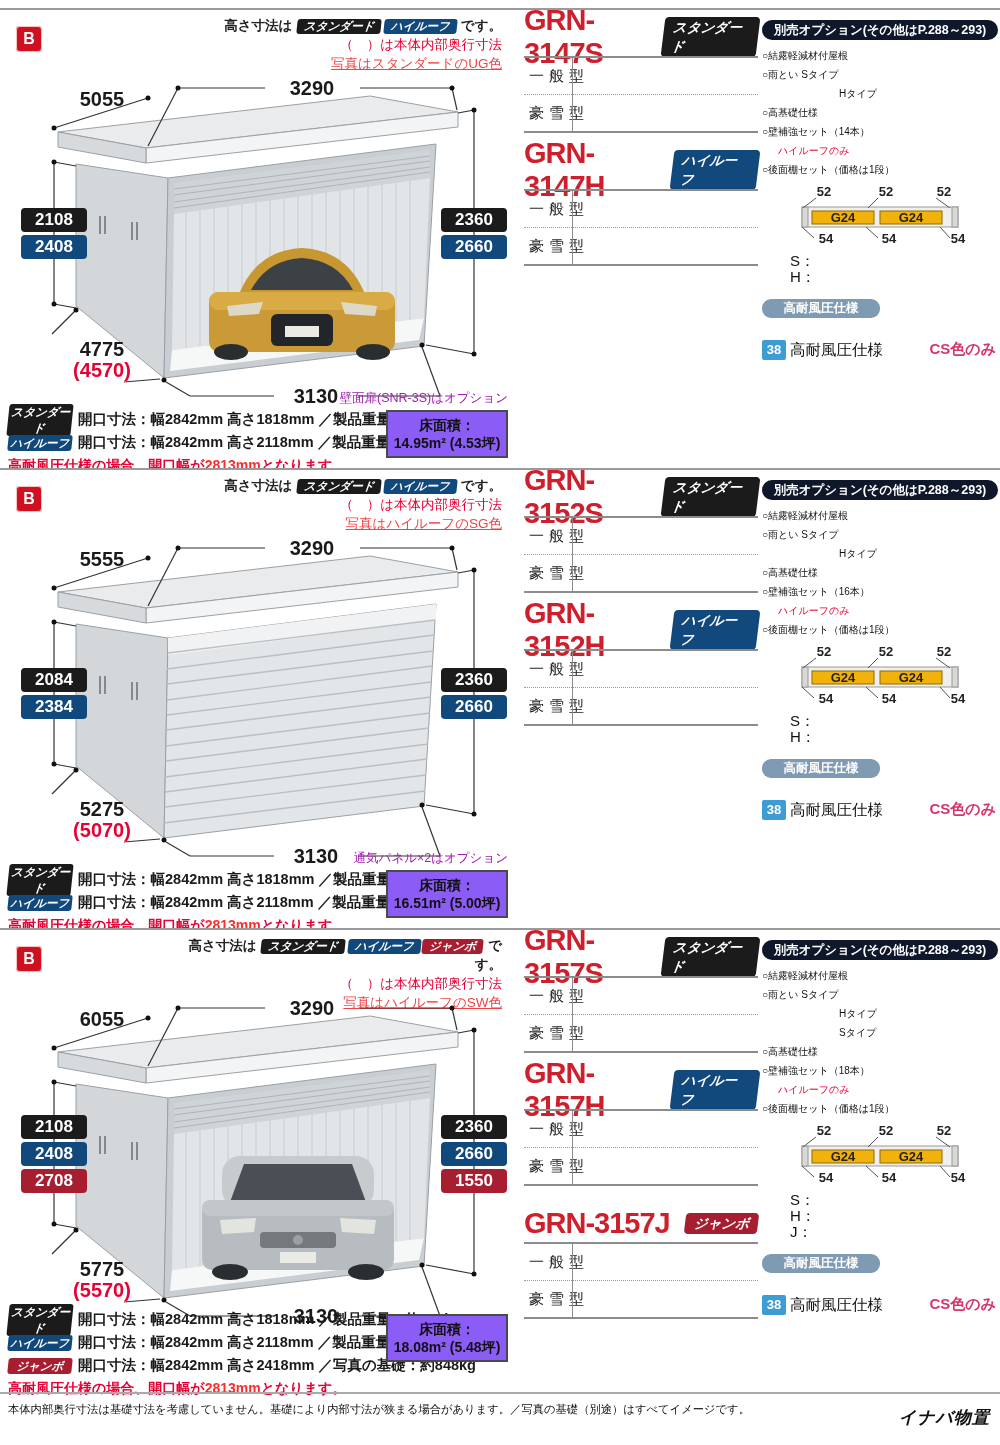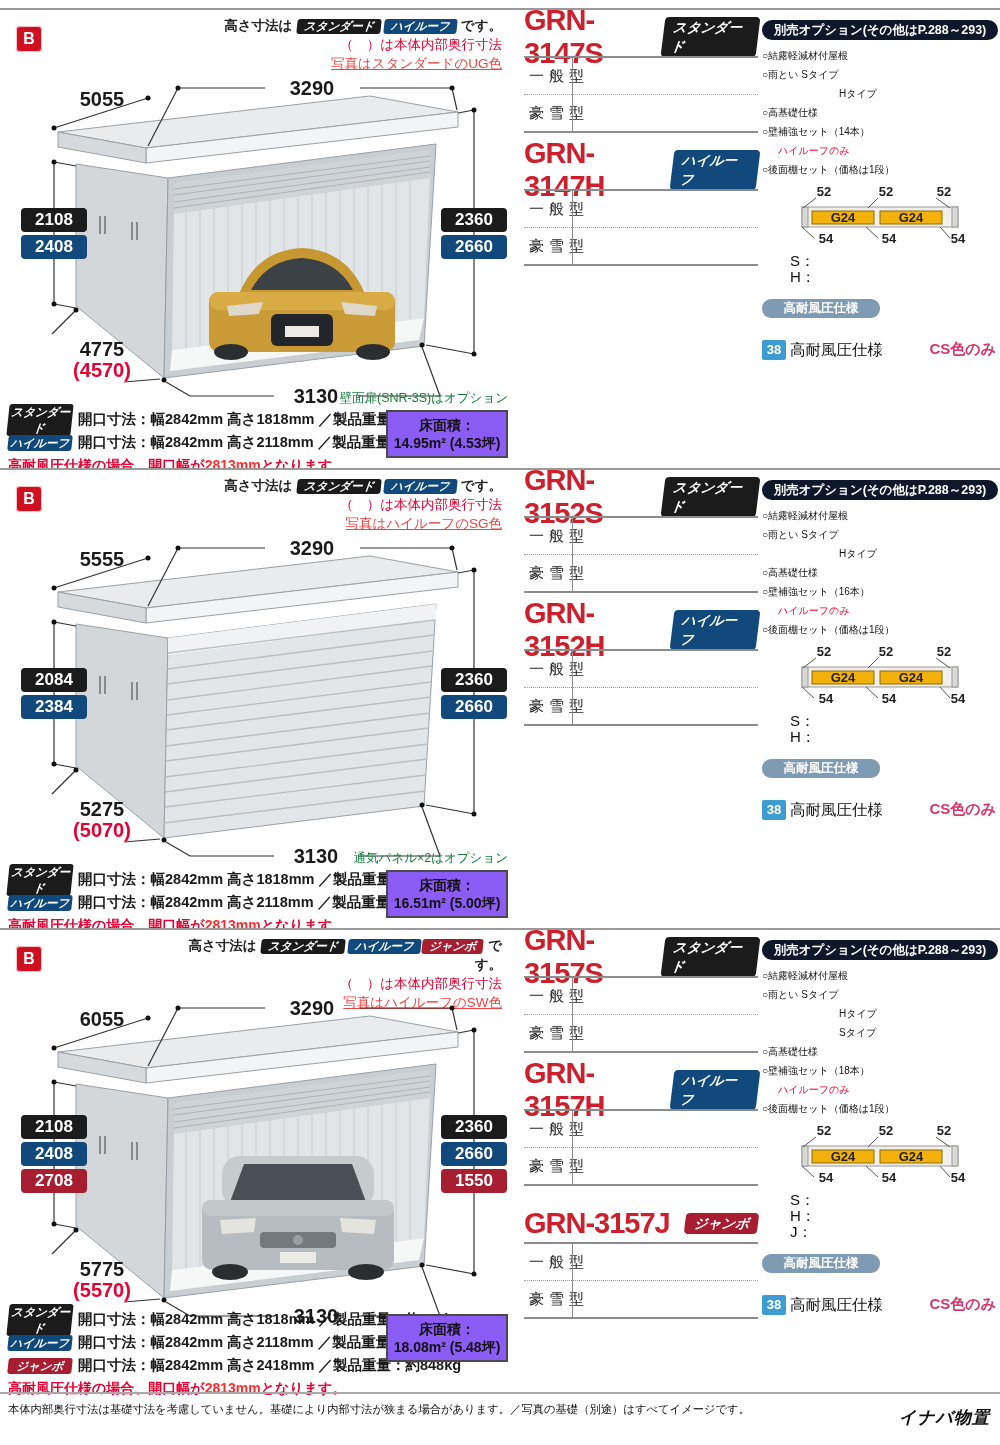--- a/index.html
+++ b/index.html
@@ -47,21 +47,21 @@
   .shelf{margin:4px 0 0 26px;width:190px;height:66px;}
   .shelf text{font-family:"Liberation Sans","DejaVu Sans",sans-serif;font-weight:bold;font-size:13px;fill:#222;}
   .prices{margin-left:28px;font-size:15px;line-height:16px;color:#111;}
   .wind-badge{margin-top:14px;width:118px;height:19px;border-radius:9px;background:#7f9ab3;color:#fff;font-size:12.5px;line-height:19px;text-align:center;font-weight:bold;}
   .wind-row{margin-top:22px;display:flex;align-items:flex-start;}
   .wind-icon{width:24px;height:20px;background:#3d9cd2;border-radius:2px;color:#fff;font-weight:bold;font-size:13px;text-align:center;line-height:20px;flex:none;}
   .wind-label{font-size:15.5px;margin-left:4px;color:#111;}
   .wind-note{margin-left:auto;color:#d6356b;font-weight:bold;font-size:15px;padding-right:2px;}
   
   .spec{position:absolute;left:8px;width:500px;}
-  .spec-note{font-size:12.5px;color:#15803d;text-align:right;height:16px;padding-right:0;}
+  .spec-note{font-size:12.5px;color:#a21caf;text-align:right;height:16px;padding-right:0;}
   .spec-row{display:flex;align-items:center;margin-top:4px;height:19px;}
   .sbadge{flex:none;width:64px;text-align:center;color:#fff;font-weight:bold;font-style:italic;font-size:11.5px;line-height:16px;border-radius:3px;margin-right:6px;transform:skewX(-6deg);}
   .spec-text{font-size:14.5px;font-weight:bold;color:#1a1a1a;white-space:nowrap;}
   .spec-red{margin-top:5px;font-size:14px;font-weight:bold;color:#e60033;}
   .spec-red .val{color:#ff2a2a;}
   .floor-box{position:absolute;right:0;border:2px solid #4a4a4a;background:#8b5cf6;width:118px;text-align:center;font-weight:bold;font-size:14px;color:#111;padding:4px 0;line-height:18px;}
   
   #footer{position:absolute;left:0;top:1392px;width:1000px;height:53px;border-top:2px solid #aaa;}
   .foot-text{position:absolute;left:8px;top:7px;width:880px;font-size:11.3px;line-height:17px;color:#111;}
   .brand{position:absolute;right:10px;top:12px;font-size:17px;font-weight:bold;color:#111;letter-spacing:1px;font-style:italic;}
@@ -631,21 +631,21 @@
     <div class="spec-row">
         <span class="sbadge bg-std">スタンダード</span>
         <span class="spec-text">開口寸法：幅2842mm 高さ1818mm ／製品重量：約690kg</span>
       </div>
     <div class="spec-row">
         <span class="sbadge bg-high">ハイルーフ</span>
         <span class="spec-text">開口寸法：幅2842mm 高さ2118mm ／製品重量：約760kg</span>
       </div>
     <div class="spec-row">
         <span class="sbadge bg-jumbo">ジャンボ</span>
-        <span class="spec-text">開口寸法：幅2842mm 高さ2418mm ／製品重量：約848kg</span>
+        <span class="spec-text">開口寸法：幅2842mm 高さ2418mm ／写真の基礎：約848kg</span>
       </div>
     <div class="spec-red"><span>高耐風圧仕様の場合、開口幅が</span><span class="val">2813mm</span><span>となります。</span></div>
     <div class="floor-box" style="top:8px;">
       <div>床面積：</div>
       <div>18.08m² (5.48坪)</div>
     </div>
   </div>
 </div>
 
 <div id="footer">

